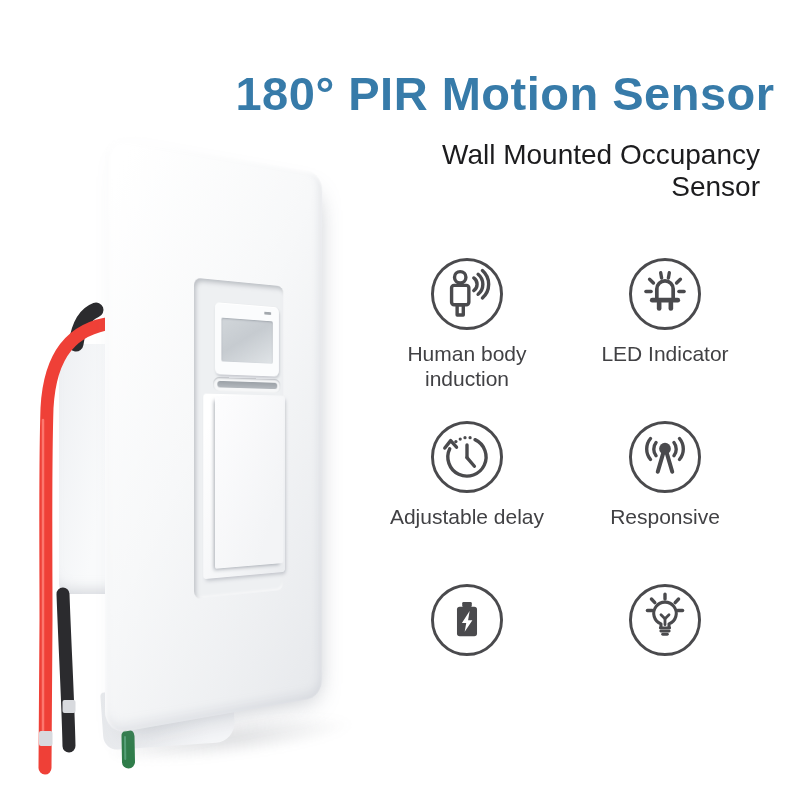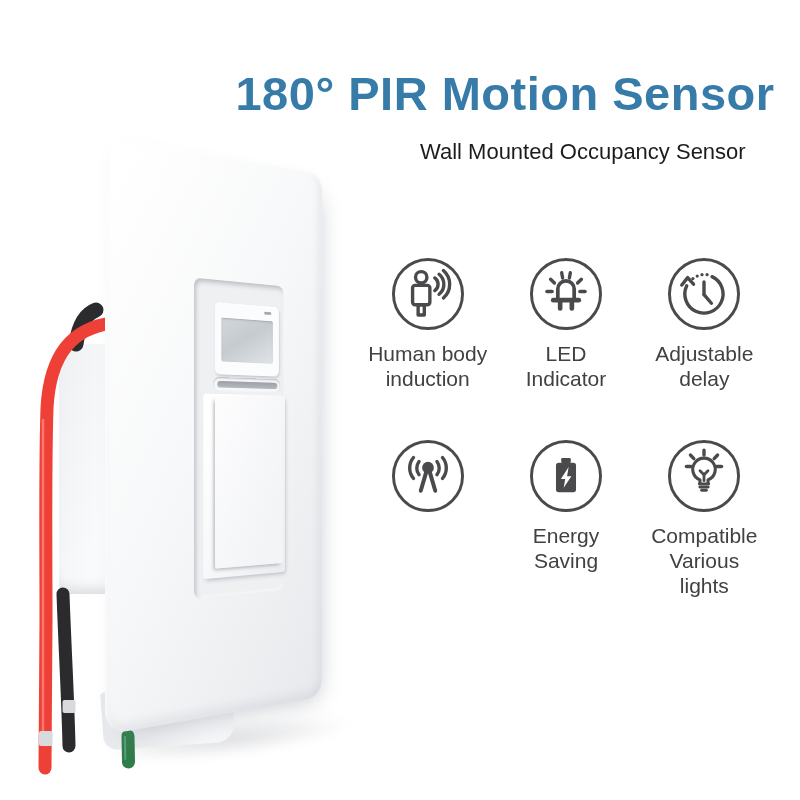--- a/index.html
+++ b/index.html
@@ -6,27 +6,27 @@
   body{
     width:800px;height:800px;position:relative;background:#ffffff;
     font-family:"Liberation Sans",sans-serif;overflow:hidden;
   }
   
   .title{
     position:absolute;left:235px;top:66px;width:540px;
     text-align:center;font-size:47px;font-weight:bold;letter-spacing:0.5px;
   }
   .subtitle{
-    position:absolute;left:420px;top:139px;width:360px;
-    text-align:left;font-size:22px;
+    position:absolute;left:400px;top:139px;width:360px;
+    text-align:right;font-size:28px;
   }
   
   .features{
     position:absolute;left:368px;top:253px;width:396px;
-    display:grid;grid-template-columns:1fr 1fr 1fr;grid-auto-rows:163px;gap:19px;
+    display:grid;grid-template-columns:1fr 1fr;grid-auto-rows:163px;
   }
   .feature{display:flex;flex-direction:column;align-items:center;text-align:center;}
   .icon-wrap{width:74px;height:74px;margin-top:4px;}
   .icon-wrap svg{width:74px;height:74px;display:block;}
   .feature-label{
     margin-top:11px;font-size:21px;line-height:1.18;max-width:195px;
   }
   .feature:nth-child(1) .feature-label{max-width:150px;}
   
   .product{position:absolute;left:0;top:0;width:420px;height:800px;}
@@ -204,34 +204,34 @@
           <path d="M22.7 22 L19.3 33.6" stroke-width="2.6"></path>
           <path d="M25.3 22 L28.7 33.6" stroke-width="2.6"></path>
           <path d="M18.2 14.6 a7 7 0 0 0 0 8.6"></path>
           <path d="M14.6 12 a10.6 10.6 0 0 0 0 13.6"></path>
           <path d="M29.8 14.6 a7 7 0 0 1 0 8.6"></path>
           <path d="M33.4 12 a10.6 10.6 0 0 1 0 13.6"></path>
         </g>
         <circle cx="24" cy="18.6" r="3.8" stroke="none" fill="#4a4a4d"></circle>
       </svg>
     </div>
+    <div class="feature-label">Responsive</div>
   </div>
 
   <div class="feature">
     <div class="icon-wrap">
       <svg viewBox="0 0 48 48">
         <circle cx="24" cy="24" r="22.4" fill="none" stroke-width="1.9" stroke="#4a4a4d"></circle>
         <g stroke="none" fill="#4a4a4d">
           <rect x="20.9" y="12.4" width="6.2" height="3.2" rx="0.8"></rect>
           <rect x="17.5" y="15.4" width="13" height="19.2" rx="1.8"></rect>
         </g>
         <path d="M25.7 18.2 L20.7 26 L23.5 26 L22.5 31.6 L27.5 24.2 L24.7 24.2 Z" fill="#ffffff"></path>
       </svg>
     </div>
-    <div class="feature-label">Energy Saving</div>
   </div>
 
   <div class="feature">
     <div class="icon-wrap">
       <svg viewBox="0 0 48 48">
         <g fill="none" stroke-linecap="round" stroke-linejoin="round" stroke-width="2.2" stroke="#4a4a4d">
           <circle cx="24" cy="24" r="22.4" stroke-width="1.9"></circle>
           <path d="M21.4 28.6 v-2.1 a7.3 7.3 0 1 1 5.2 0 v2.1" stroke-width="2"></path>
           <path d="M21.4 20.6 L24 23.2 L26.6 20.6" stroke-width="1.8"></path>
           <path d="M24 23.2 V27" stroke-width="1.8"></path>
@@ -239,16 +239,15 @@
           <path d="M21.3 31.2 H26.7" stroke-width="1.9"></path>
           <path d="M22.5 33.2 H25.5" stroke-width="1.9"></path>
           <path d="M12.6 17.8 H15.8"></path>
           <path d="M15.2 10.4 L17.4 12.7"></path>
           <path d="M24 7.2 V10.4"></path>
           <path d="M32.8 10.4 L30.6 12.7"></path>
           <path d="M35.4 17.8 H32.2"></path>
         </g>
       </svg>
     </div>
-    <div class="feature-label">Compatible Various lights</div>
   </div>
 
 </div>
 
 </body></html>

